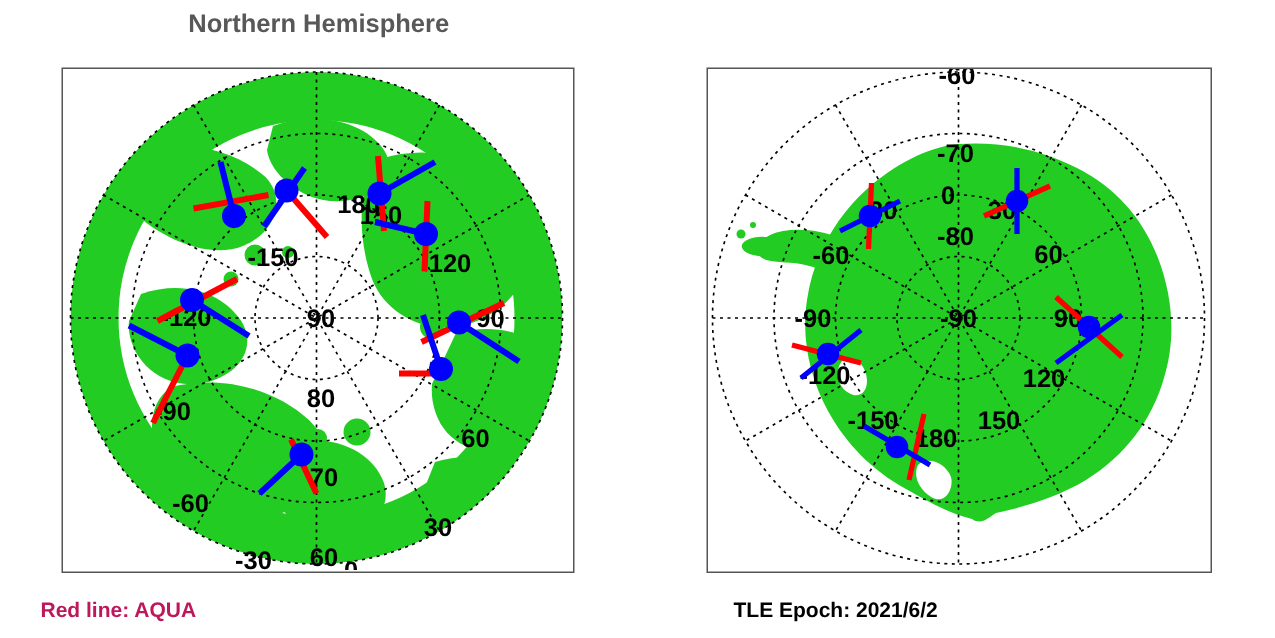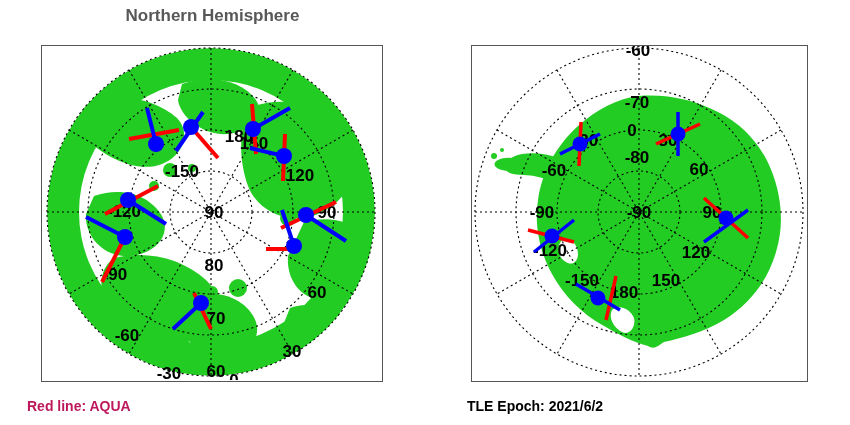--- a/index.html
+++ b/index.html
@@ -36,21 +36,21 @@
   .plot-svg { position:absolute; left:0; top:0; }
 
   .legend {
     position:absolute;
     font-size:14px;
     font-weight:bold;
     white-space:nowrap;
   }
   #legend-aqua  { left:8px;  top:398px; color:#be185d;margin-left:19px; }
   #legend-metop { left:248px; top:398px; color:#0000ff; }
-  #legend-epoch { left:42px;  top:398px; color:#000000; }
+  #legend-epoch { left:64px;  top:398px; color:#000000; }
 
   .maplabel {
     font-family:"Liberation Sans", sans-serif;
     font-size:17px;
     font-weight:bold;
     fill:#000000;
   }
 </style>
 </head>
 <body>

